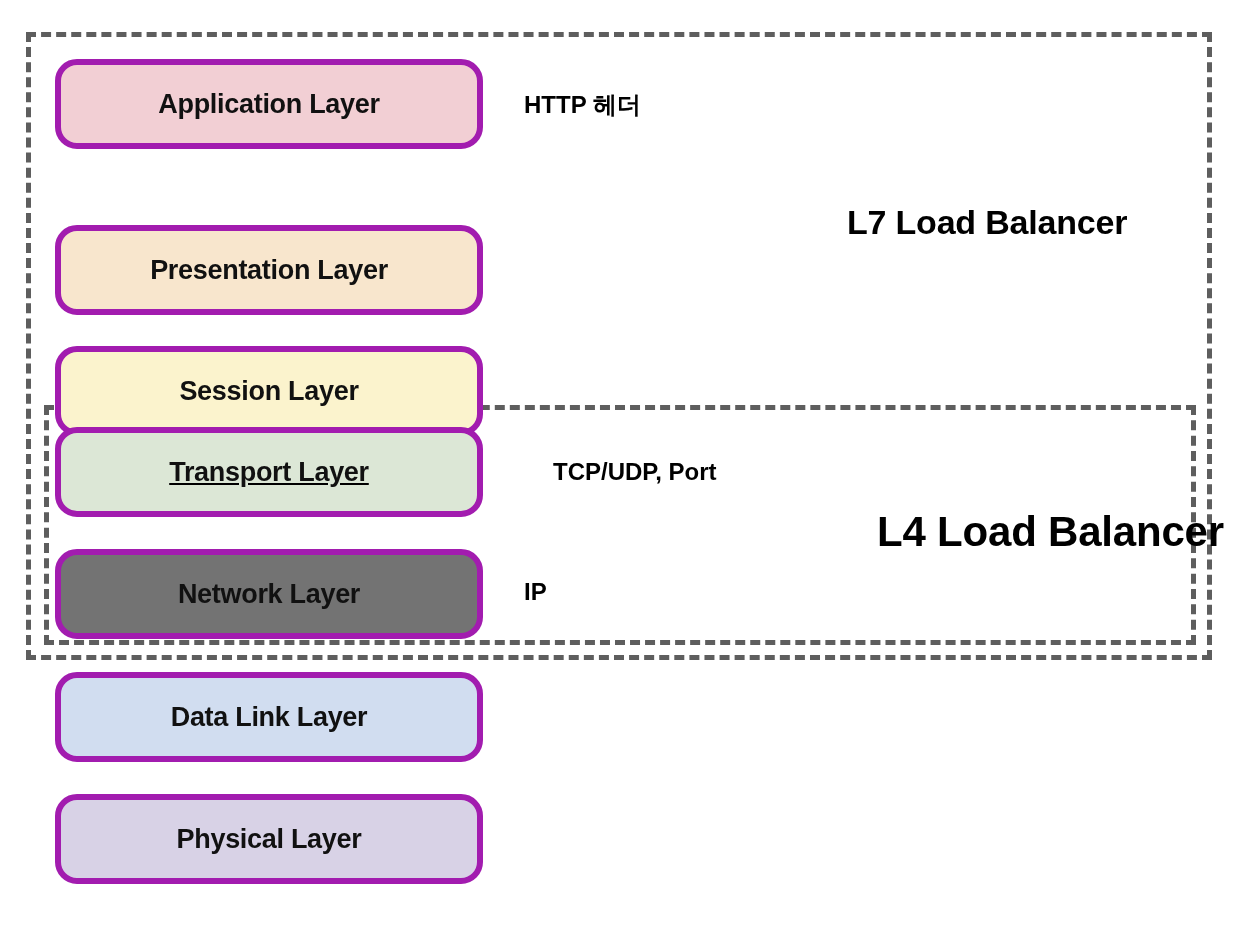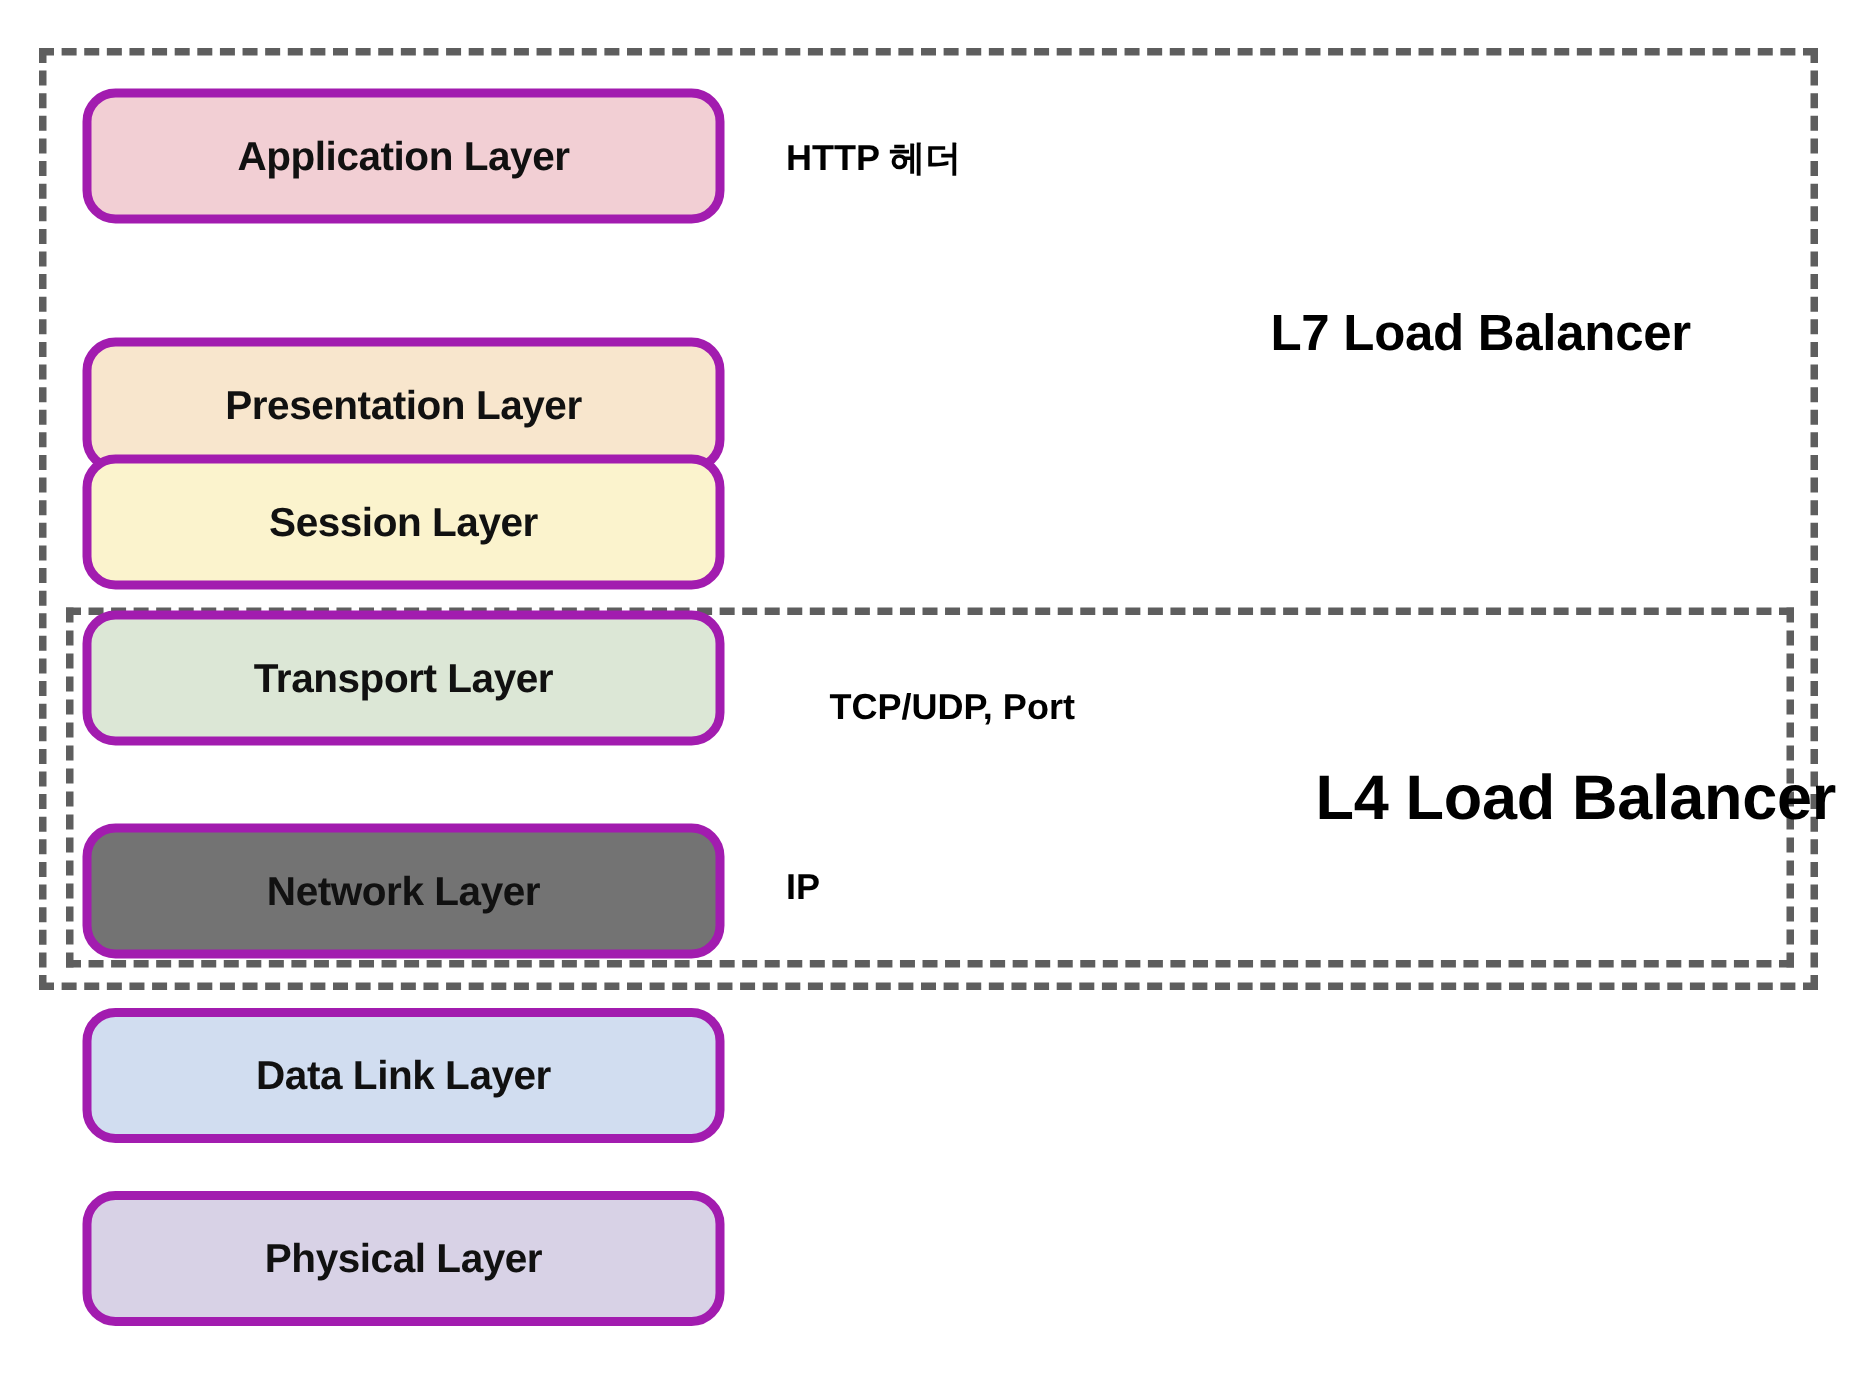--- a/index.html
+++ b/index.html
@@ -72,21 +72,21 @@
   .layer-box .layer-name {
     font-size: 27px;
     font-weight: bold;
     color: #111111;
     letter-spacing: -0.3px;
   }
 
   .box-0 { top: 59px;  background: #F2CFD4; }
   .box-1 { top: 181px; background: #F8E6CD; margin-top: 44px; }
   .box-2 { top: 303px; background: #FBF3CD; }
-  .box-3 { top: 407px; background: #DCE7D6; }
+  .box-3 { top: 427px; background: #DCE7D6; text-decoration: underline; }
   .box-4 { top: 549px; background: #D1DDF0; }
   .box-5 { top: 672px; background: #D1DDF0; }
   .box-6 { top: 794px; background: #D8D2E6; }
 
   
   .annotation {
     position: absolute;
     left: 524px;
     font-size: 24px;
     font-weight: bold;
@@ -111,21 +111,21 @@
   <div class="scope-label label-l4">L4 Load Balancer</div>
 
   <div class="layer-box box-0" style="background: rgb(242, 207, 212);">
     <span class="layer-name">Application Layer</span>
   </div>
 
   <div class="layer-box box-1" style="background: rgb(248, 230, 205);">
     <span class="layer-name">Presentation Layer</span>
   </div>
 
-  <div class="layer-box box-2" style="background: rgb(251, 243, 205);">
+  <div class="layer-box box-2" style="background: rgb(251, 243, 205); margin-top: 43px;">
     <span class="layer-name">Session Layer</span>
   </div>
 
   <div class="layer-box box-3" style="background: rgb(220, 231, 214);">
     <span class="layer-name">Transport Layer</span>
   </div>
 
   <div class="layer-box box-4" style="background: #737373;">
     <span class="layer-name">Network Layer</span>
   </div>

